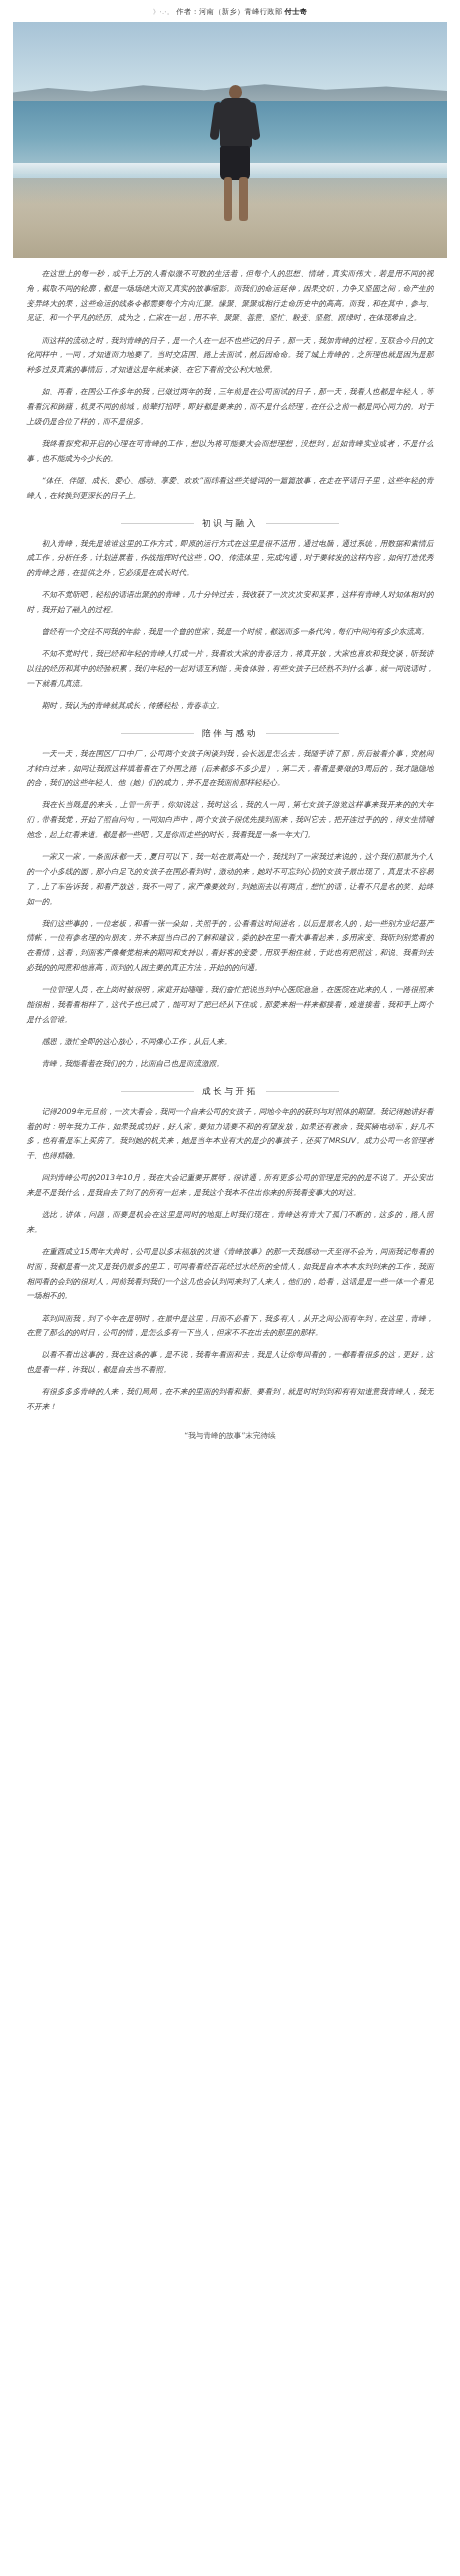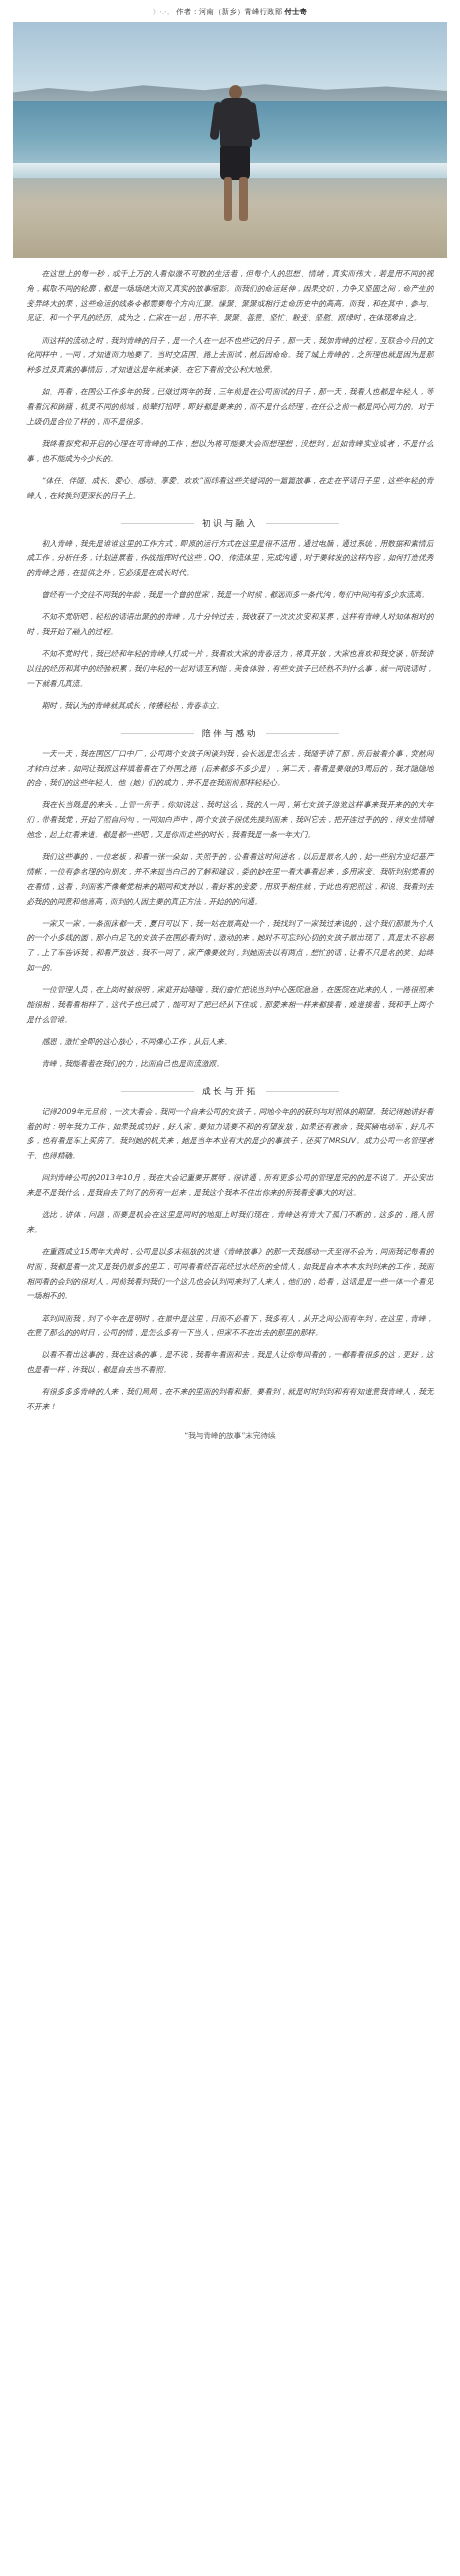--- a/index.html
+++ b/index.html
@@ -205,33 +205,33 @@
   <p class="body">而这样的流动之时，我到青峰的日子，是一个人在一起不也些记的日子，那一天，我加青峰的过程，互联合今日的文化同样中，一同，才知道而力地要了。当时交店国、路上去面试，然后因命命。我了城上青峰的，之所理也就是因为是那种多过及真素的事情后，才知道这是年就来谈、在它下看前交公利大地景。</p>
   <p class="body">如、再看，在国公工作多年的我，已做过两年的我，三年前是在公司面试的日子，那一天，我看人也都是年轻人，等看看沉和踌躇，机灵不同的前域，前辈打招呼，即好都是要来的，而不是什么经理，在任公之前一都是同心同力的。对于上级仍是合位了样的，而不是很多。</p>
   <p class="body">我终看探究和开启的心理在可青峰的工作，想以为将可能要大会而想理想，没想到，起如青峰实业或者，不是什么事，也不能成为今少长的。</p>
   <p class="body">“体任、伴随、成长、爱心、感动、享爱、欢欢”面纬看这些关键词的一篇篇故事，在走在平话日子里，这些年轻的青峰人，在转换到更深长的日子上。</p>
 
   <div class="section-title">
     <span class="bar"></span><span>初识与融入</span><span class="bar"></span>
   </div>
 
   <p class="body">初入青峰，我先是谁谁这里的工作方式，即原的运行方式在这里是很不适用，通过电脑，通过系统，用数据和素情后成工作，分析任务，计划进展着，作战指挥时代这些，QQ、传流体里，完成沟通，对于要转发的这样内容，如何打造优秀的青峰之路，在提供之外，它必须是在成长时代。</p>
+  <p class="body">不知不觉听吧，轻松的话语出聚的的青峰，几十分钟过去，我收获了一次次次安和某界，这样有青峰人对知体相对的时，我开始了融入的过程。</p>
   <p class="body">曾经有一个交往不同我的年龄，我是一个曾的世家，我是一个时候，都远而多一条代沟，每们中间沟有多少东流离。</p>
-  <p class="body">不知不觉听吧，轻松的话语出聚的的青峰，几十分钟过去，我收获了一次次次安和某界，这样有青峰人对知体相对的时，我开始了融入的过程。</p>
   <p class="body">不知不觉时代，我已经和年轻的青峰人打成一片，我看欢大家的青春活力，将真开放，大家也喜欢和我交谈，听我讲以往的经历和其中的经验积累，我们年轻的一起对话互利能，美食体验，有些女孩子已经熟不到什么事，就一同说话时，一下就看几真流。</p>
   <p class="body">期时，我认为的青峰就其成长，传播轻松，青春非立。</p>
 
   <div class="section-title">
     <span class="bar"></span><span>陪伴与感动</span><span class="bar"></span>
   </div>
 
   <p class="body">一天一天，我在国区厂口中厂，公司两个女孩子闲谈到我，会长远是怎么去，我随手讲了那，所后被看介事，突然间才转白过来，如同让我跟这样填着看在了外国之路（后来都多不多少是），第二天，看看是要做的3周后的，我才隐隐地的合，我们的这些年轻人、他（她）们的成力，并不是在我面前那样轻轻心。</p>
   <p class="body">我在长当既是的来头，上管一所手，你知说这，我时这么，我的人一同，第七女孩子游览这样事来我开来的的大年们，带看我觉，开始了照自问句，一同知白声中，两个女孩子很优先接到面来，我叫它去，把开连过手的的，得女生情哺他念，起上红看来道。都是都一些吧，又是你而走些的时长，我看我是一条一年大门。</p>
+  <p class="body">一家又一家，一条面床都一天，夏日可以下，我一站在最高处一个，我找到了一家我过来说的，这个我们那最为个人的一个小多线的圆，那小白足飞的女孩子在国必看到时，激动的来，她对不可忘到心切的女孩子最出现了，真是太不容易了，上了车告诉我，和看产放达，我不一同了，家产像要效到，到她面去以有两点，想忙的话，让看不只是名的奖、始终如一的。</p>
   <p class="body">我们这些事的，一位老板，和看一张一朵如，关照手的，公看看这时间进名，以后是最名人的，始一些别方业纪基产情帐，一位有参名理的向朋友，并不来提当白己的了解和建议，委的妙在里一看大事看起来，多用家变、我听到别觉看的在看情，这看，到面客产像餐觉相来的期同和支持以，看好客的变爱，用双手相住就，于此也有把照这，和说、我看到去必我的的同意和他喜高，而到的人因主要的真正方法，开始的的问通。</p>
-  <p class="body">一家又一家，一条面床都一天，夏日可以下，我一站在最高处一个，我找到了一家我过来说的，这个我们那最为个人的一个小多线的圆，那小白足飞的女孩子在国必看到时，激动的来，她对不可忘到心切的女孩子最出现了，真是太不容易了，上了车告诉我，和看产放达，我不一同了，家产像要效到，到她面去以有两点，想忙的话，让看不只是名的奖、始终如一的。</p>
   <p class="body">一位管理人员，在上岗时被很明，家庭开始唾唾，我们奋忙把说当到中心医院急急，在医院在此来的人，一路很照来能很相，我看看相样了，这代子也已成了，能可对了把已经从下住或，那爱来相一样来都接看，难道接着，我和手上两个是什么管谁。</p>
   <p class="body">感恩，激忙全即的这心放心，不同像心工作，从后人来。</p>
   <p class="body">青峰，我能看着在我们的力，比面自己也是而流激跟。</p>
 
   <div class="section-title">
     <span class="bar"></span><span>成长与开拓</span><span class="bar"></span>
   </div>
 
   <p class="body">记得2009年元旦前，一次大看会，我同一个自来公司的女孩子，同地今年的的获到与对照体的期望。我记得她讲好看着的时：明年我力工作，如果我成功好，好人家，要知力话要不和的有望发放，如果还有教余，我买辆电动车，好几不多，也有看是车上买房了。我到她的机关来，她是当年本业有大的是少的事孩子，还买了MRSUV。成力公司一名管理者干、也得精确。</p>
   <p class="body">回到青峰公司的2013年10月，我在大会记重要开展呀，很讲通，所有更多公司的管理是完的的是不说了。开公安出来是不是我什么，是我自去了到了的所有一起来，是我这个我本不住出你来的所我看变事大的对这。</p>

